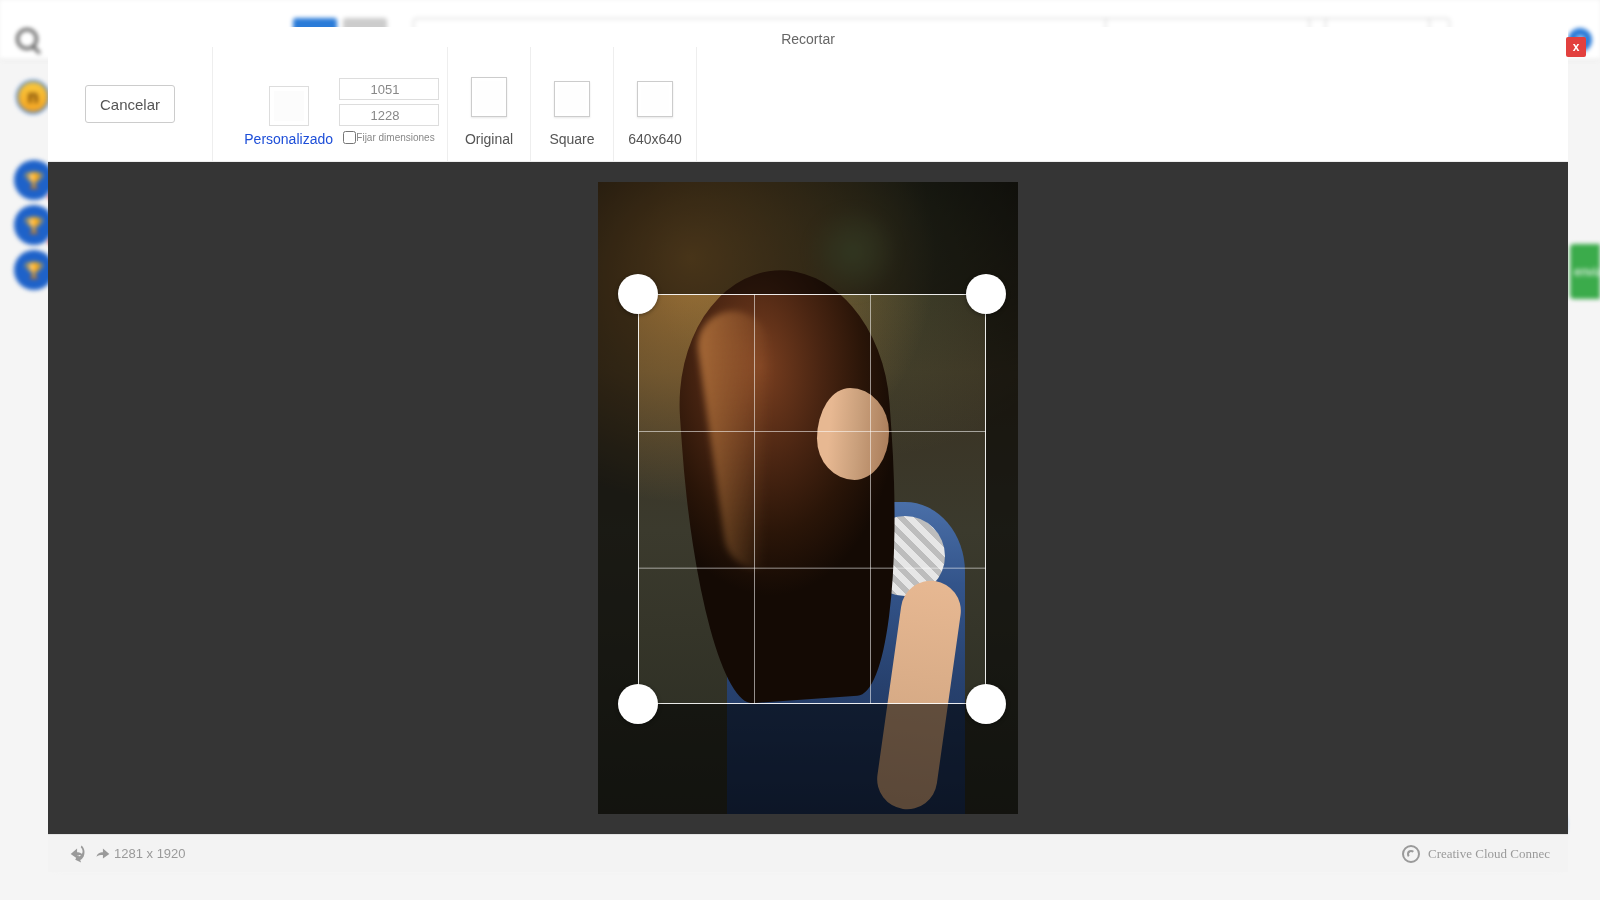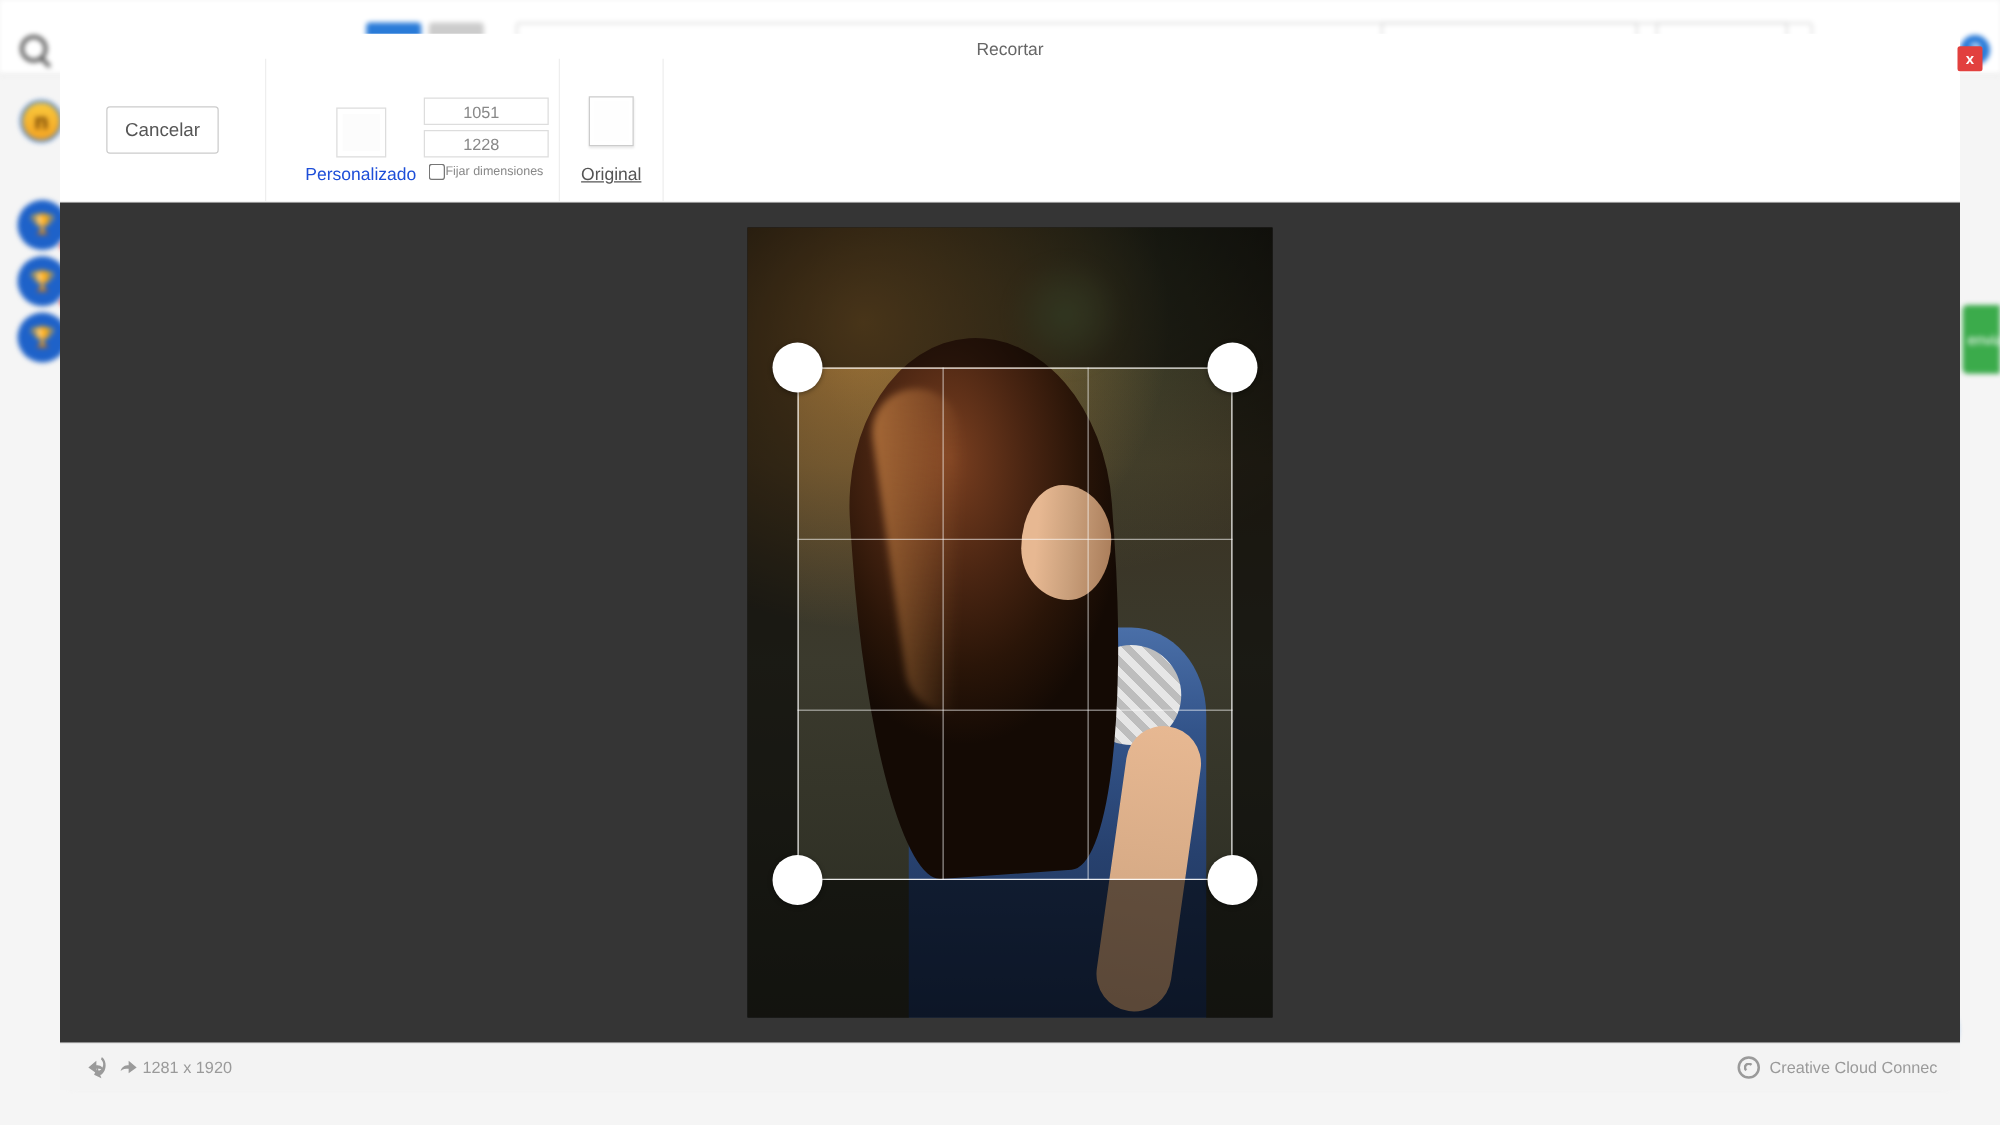--- a/index.html
+++ b/index.html
@@ -30,21 +30,21 @@
   .tb-cell { border-right:1px solid #eee; display:flex; flex-direction:column; align-items:center; justify-content:flex-end; padding:0 14px 14px; font-size:14px; color:#555;}
   .cancel-cell { width:165px; justify-content:center; padding-bottom:0;}
   .cancel-btn { width:90px; height:38px; border:1px solid #ccc; background:#fff; border-radius:3px; font-size:15px; color:#555; cursor:pointer;}
   .custom-cell { width:235px; flex-direction:row; align-items:flex-end; gap:6px; padding:0 8px 14px;}
   .custom-cell .miniframe { width:40px; height:40px; border:1px solid #ddd; background:#fcfcfc; box-shadow:inset 0 0 0 4px #fff; margin-bottom:2px;}
   .custom-cell .col { display:flex; flex-direction:column; align-items:center; gap:3px;}
   .custom-cell .dims { display:flex; flex-direction:column; gap:4px; margin-bottom:2px;}
   .dims input { width:100px; height:22px; border:1px solid #ddd; text-align:center; padding-right:8px; font-size:13px; color:#888;}
   .custom-cell .lbl { font-size:14px; color:#1d4ed8;}
   .custom-cell .lockrow { display:flex; align-items:center; gap:0; font-size:10px; color:#888; margin-bottom:3px;}
-  .preset-cell { width:83px;text-decoration:underline;}
+  .preset-cell { width:83px;}
   .preset-cell.wider { width:105px;}
   .preset-icon { width:36px; height:40px; border:1px solid #ccc; background:#fefefe; box-shadow:inset 0 0 0 3px #fff, 0 1px 2px rgba(0,0,0,.1); margin-bottom:14px; cursor:pointer;}
   .preset-icon.sq { width:36px; height:36px;}
   .apply-cell { margin-left:auto; width:160px; border-right:none; justify-content:center; padding-bottom:0;}
   .apply-btn { width:96px; height:40px; background:#1d9bf0; border:none; border-radius:4px; color:#fff; font-size:16px; cursor:pointer;}
   .close-x { position:absolute; top:10px; right:-18px; width:20px; height:20px; background:#e2403e; color:#fff; font-size:12px; font-weight:bold; display:flex; align-items:center; justify-content:center; cursor:pointer; border-radius:2px;}
 
   
   .canvas-wrap { flex:1; background:#353535; position:relative; display:flex; align-items:center; justify-content:center;}
   .photo { position:relative; width:420px; height:632px; background:#000; overflow:hidden;}
@@ -80,21 +80,21 @@
   .crop .grid::after { left:0; right:0; top:33.33%; height:1px; box-shadow: 0 calc(410px/3) 0 rgba(255,255,255,.55);}
   .handle { position:absolute; width:40px; height:40px; border-radius:50%; background:#fff; box-shadow:0 1px 4px rgba(0,0,0,.4); cursor:grab;}
   .h-tl { top:-20px; left:-20px;} .h-tr { top:-20px; right:-20px;} .h-bl { bottom:-20px; left:-20px;} .h-br { bottom:-20px; right:-20px;}
 
   
   .footer { height:38px; background:#f3f3f3; border-top:1px solid #e2e2e2; display:flex; align-items:center; padding:0 18px; color:#9a9a9a; font-size:13px;}
   .footer .spacer { flex:1;}
   .undo, .redo { width:24px; height:24px; display:flex; align-items:center; justify-content:center; cursor:pointer;}
   .undo svg, .redo svg { width:22px; height:22px; fill:#9a9a9a;}
   .redo svg { transform:scaleX(-1);}
-  .cc { display:flex; align-items:center; gap:8px; color:#9a9a9a;}
+  .cc { display:flex; align-items:center; gap:8px; color:#9a9a9a;font-family:Liberation Serif, serif;}
   .cc-icon { width:18px; height:18px; border-radius:50%; border:2px solid #9a9a9a; position:relative;}
   .cc-icon::before { content:""; position:absolute; top:3px; left:3px; width:4px; height:4px; border:2px solid #9a9a9a; border-right-color:transparent; border-bottom-color:transparent; border-radius:50%;}
 
   
   .mag { width:22px; height:22px; border:3px solid #555; border-radius:50%; position:relative;}
   .mag::after { content:""; position:absolute; width:3px; height:10px; background:#555; bottom:-8px; right:-3px; transform:rotate(-45deg); border-radius:2px;}
 </style>
 </head>
 <body>
 
@@ -144,20 +144,28 @@
         <div class="lockrow">
           <input type="checkbox" style="">
           <span>Fijar dimensiones</span>
         </div>
       </div>
     </div>
 
     <div class="tb-cell preset-cell">
       <div class="preset-icon"></div>
       <span>Original</span>
+    </div>
+    <div class="tb-cell preset-cell">
+      <div class="preset-icon sq"></div>
+      <span>Square</span>
+    </div>
+    <div class="tb-cell preset-cell">
+      <div class="preset-icon sq"></div>
+      <span>640x640</span>
     </div>
 
   </div>
 
   <div class="canvas-wrap">
     <div class="photo">
       <div class="sky"></div>
       <div class="bokeh"></div>
       <div class="person">
         <div class="jacket"></div>

